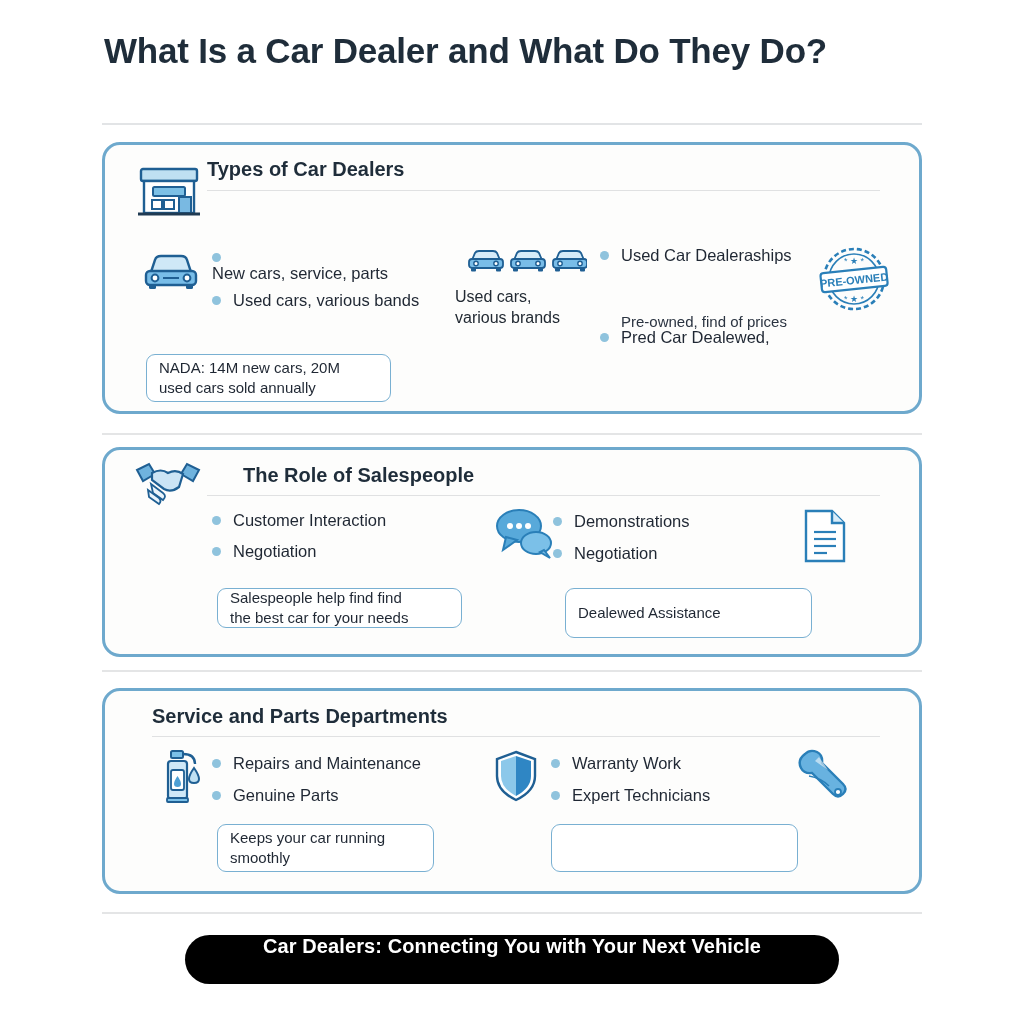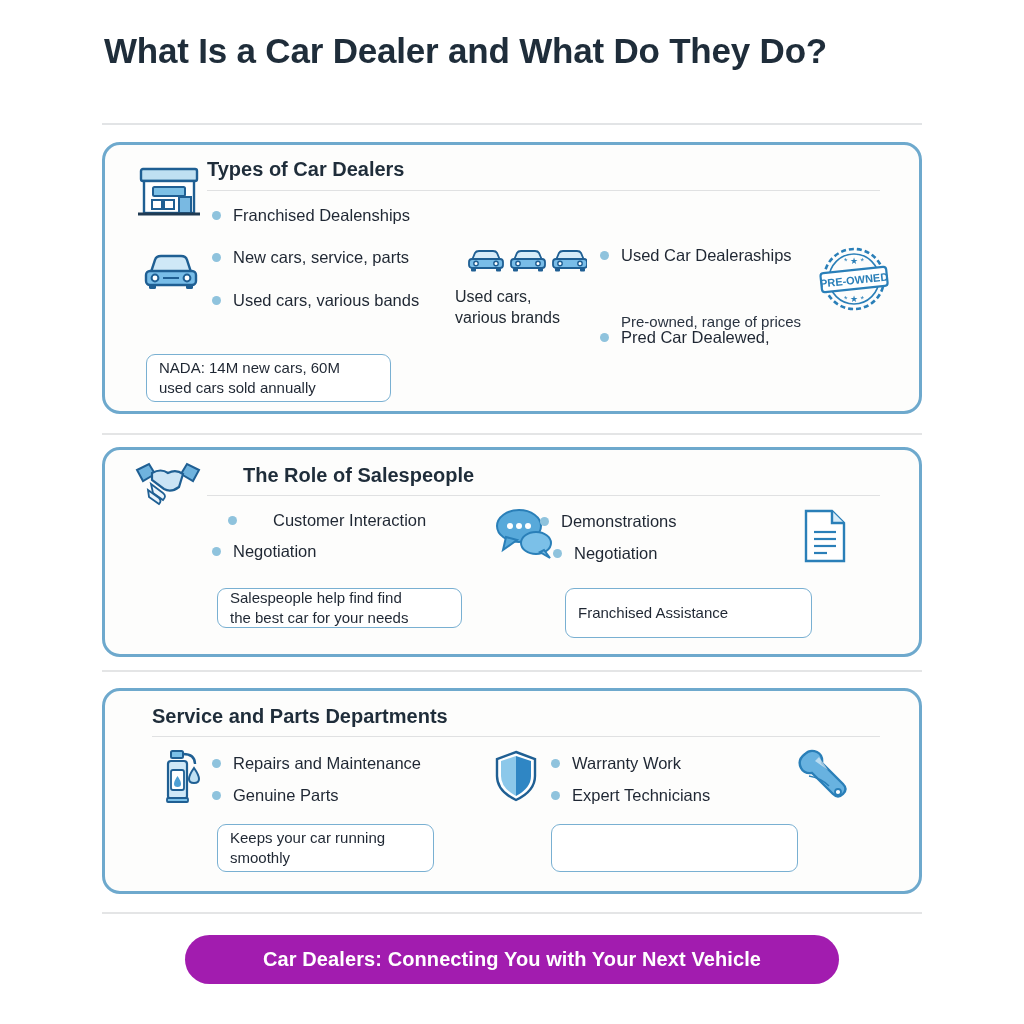--- a/index.html
+++ b/index.html
@@ -133,23 +133,22 @@
   }
 
   
   .footer-banner {
     position: absolute;
     left: 185px;
     top: 935px;
     width: 654px;
     height: 49px;
     border-radius: 25px;
-    background: #a21caf;
+    background: #000000;
     display: flex;
-    align-items: center;
     justify-content: center;
   }
   .footer-text {
     font-size: 20px;
     font-weight: bold;
     color: #ffffff;
     letter-spacing: 0.1px;
     white-space: nowrap;
   }
 
@@ -189,25 +188,21 @@
       <circle cx="44" cy="28" r="3.4" fill="#ffffff" stroke="#1f5f93" stroke-width="2"></circle>
       <line x1="20" y1="28" x2="36" y2="28" stroke="#1f5f93" stroke-width="2"></line>
       <rect x="6" y="34" width="7" height="5" rx="1.5" fill="#1f5f93"></rect>
       <rect x="43" y="34" width="7" height="5" rx="1.5" fill="#1f5f93"></rect>
     </svg>
   </div>
 
   <div class="card-heading" style="left:207px; top:158px;">Types of Car Dealers</div>
   <div class="heading-rule" style="left:207px; top:190px; width:673px;"></div>
 
-  <div class="bullet-row" style="left:212px; top:204px;">
-    <span class="dot"></span>
-    <span class="bullet-text">Franchised Dealenships</span>
-  </div>
-  <div class="bullet-row" style="left:212px; top:246px;">
+  <div class="bullet-row" style="left:212px; top:246px;flex-direction:column;">
     <span class="dot"></span>
     <span class="bullet-text">New cars, service, parts</span>
   </div>
   <div class="bullet-row" style="left:212px; top:289px;">
     <span class="dot"></span>
     <span class="bullet-text">Used cars, various bands</span>
   </div>
 
   <div class="icon" style="left:467px; top:246px;">
     <svg width="120" height="34" viewBox="0 0 120 34">
@@ -244,36 +239,36 @@
   </div>
 
   <div class="bullet-row" style="left:600px; top:244px;">
     <span class="dot"></span>
     <span class="bullet-text">Used Car Dealeraships</span>
   </div>
   <div class="bullet-row" style="left:600px; top:286px;margin-top:40px;">
     <span class="dot"></span>
     <span class="bullet-text">Pred Car Dealewed,</span>
   </div>
-  <div class="bullet-sub" style="position:absolute; left:621px; top:311px;">Pre-owned, range of prices</div>
+  <div class="bullet-sub" style="position:absolute; left:621px; top:311px;">Pre-owned, find of prices</div>
 
   <div class="icon" style="left:812px; top:243px;">
     <svg width="84" height="72" viewBox="0 0 84 72">
       <circle cx="42" cy="36" r="30" fill="none" stroke="#2a7fb8" stroke-width="2.6" stroke-dasharray="5 3"></circle>
       <circle cx="42" cy="36" r="25" fill="none" stroke="#2a7fb8" stroke-width="1.6"></circle>
       <text x="42" y="21" font-size="9" fill="#2a7fb8" text-anchor="middle" font-family="'Liberation Sans', sans-serif">* ★ *</text>
       <text x="42" y="59" font-size="9" fill="#2a7fb8" text-anchor="middle" font-family="'Liberation Sans', sans-serif">* ★ *</text>
       <rect x="9" y="27" width="66" height="19" rx="3" fill="#ffffff" stroke="#2a7fb8" stroke-width="2.2" transform="rotate(-6 42 36)"></rect>
       <text x="42" y="41" font-size="11" font-weight="bold" fill="#2a7fb8" text-anchor="middle" transform="rotate(-6 42 36)" font-family="'Liberation Sans', sans-serif">PRE-OWNED</text>
     </svg>
   </div>
 
   <div class="note-box" style="left:146px; top:354px; width:245px; height:48px;">
     <div class="note-text">
-      <div>NADA: 14M new cars, 60M</div>
+      <div>NADA: 14M new cars, 20M</div>
       <div>used cars sold annually</div>
     </div>
   </div>
 
   <div class="divider divider-1"></div>
 
   <div class="card card-2"></div>
 
   <div class="icon" style="left:133px; top:460px;">
     <svg width="70" height="52" viewBox="0 0 70 52">
@@ -281,42 +276,42 @@
       <path d="M66 10 L54 4 L48 14 L60 21 Z" fill="#6fb3de" stroke="#1f5f93" stroke-width="2"></path>
       <path d="M19 13 Q28 8 35 13 Q43 9 50 14 L46 27 Q38 33 31 29 L19 20 Z" fill="#cbe4f5" stroke="#1f5f93" stroke-width="2.2"></path>
       <path d="M18 24 L30 33 Q34 36 30 40 L20 33 Z" fill="#eaf4fb" stroke="#1f5f93" stroke-width="1.8"></path>
       <path d="M15 30 L26 38 Q29 41 26 44 L16 37 Z" fill="#eaf4fb" stroke="#1f5f93" stroke-width="1.8"></path>
     </svg>
   </div>
 
   <div class="card-heading" style="left:207px; top:464px;margin-left:36px;">The Role of Salespeople</div>
   <div class="heading-rule" style="left:207px; top:495px; width:673px;"></div>
 
-  <div class="bullet-row" style="left:228px; top:509px;gap:24px;">
+  <div class="bullet-row" style="left:212px; top:509px;">
     <span class="dot"></span>
     <span class="bullet-text">Customer Interaction</span>
   </div>
   <div class="bullet-row" style="left:212px; top:540px;">
     <span class="dot"></span>
     <span class="bullet-text">Negotiation</span>
   </div>
 
   <div class="icon" style="left:492px; top:505px;">
     <svg width="62" height="56" viewBox="0 0 62 56">
       <ellipse cx="27" cy="21" rx="22" ry="16" fill="#58a9da" stroke="#2a7fb8" stroke-width="2"></ellipse>
       <path d="M14 32 L11 45 L25 35 Z" fill="#58a9da" stroke="#2a7fb8" stroke-width="2"></path>
       <circle cx="18" cy="21" r="3" fill="#ffffff"></circle>
       <circle cx="27" cy="21" r="3" fill="#ffffff"></circle>
       <circle cx="36" cy="21" r="3" fill="#ffffff"></circle>
       <ellipse cx="44" cy="38" rx="15" ry="11" fill="#7bc0e8" stroke="#2a7fb8" stroke-width="2"></ellipse>
       <path d="M52 45 L58 53 L48 47 Z" fill="#7bc0e8" stroke="#2a7fb8" stroke-width="2"></path>
     </svg>
   </div>
 
-  <div class="bullet-row" style="left:540px; top:510px;">
+  <div class="bullet-row" style="left:553px; top:510px;">
     <span class="dot"></span>
     <span class="bullet-text">Demonstrations</span>
   </div>
   <div class="bullet-row" style="left:553px; top:542px;">
     <span class="dot"></span>
     <span class="bullet-text">Negotiation</span>
   </div>
 
   <div class="icon" style="left:802px; top:508px;">
     <svg width="46" height="56" viewBox="0 0 46 56">
@@ -330,21 +325,21 @@
   </div>
 
   <div class="note-box" style="left:217px; top:588px; width:245px; height:40px;">
     <div class="note-text">
       <div>Salespeople help find find</div>
       <div>the best car for your needs</div>
     </div>
   </div>
 
   <div class="note-box" style="left:565px; top:588px; width:247px; height:50px;">
-    <div class="note-text">Franchised Assistance</div>
+    <div class="note-text">Dealewed Assistance</div>
   </div>
 
   <div class="divider divider-2"></div>
 
   <div class="card card-3"></div>
 
   <div class="card-heading" style="left:152px; top:705px;">Service and Parts Departments</div>
   <div class="heading-rule" style="left:152px; top:736px; width:728px;"></div>
 
   <div class="icon" style="left:159px; top:748px;">

